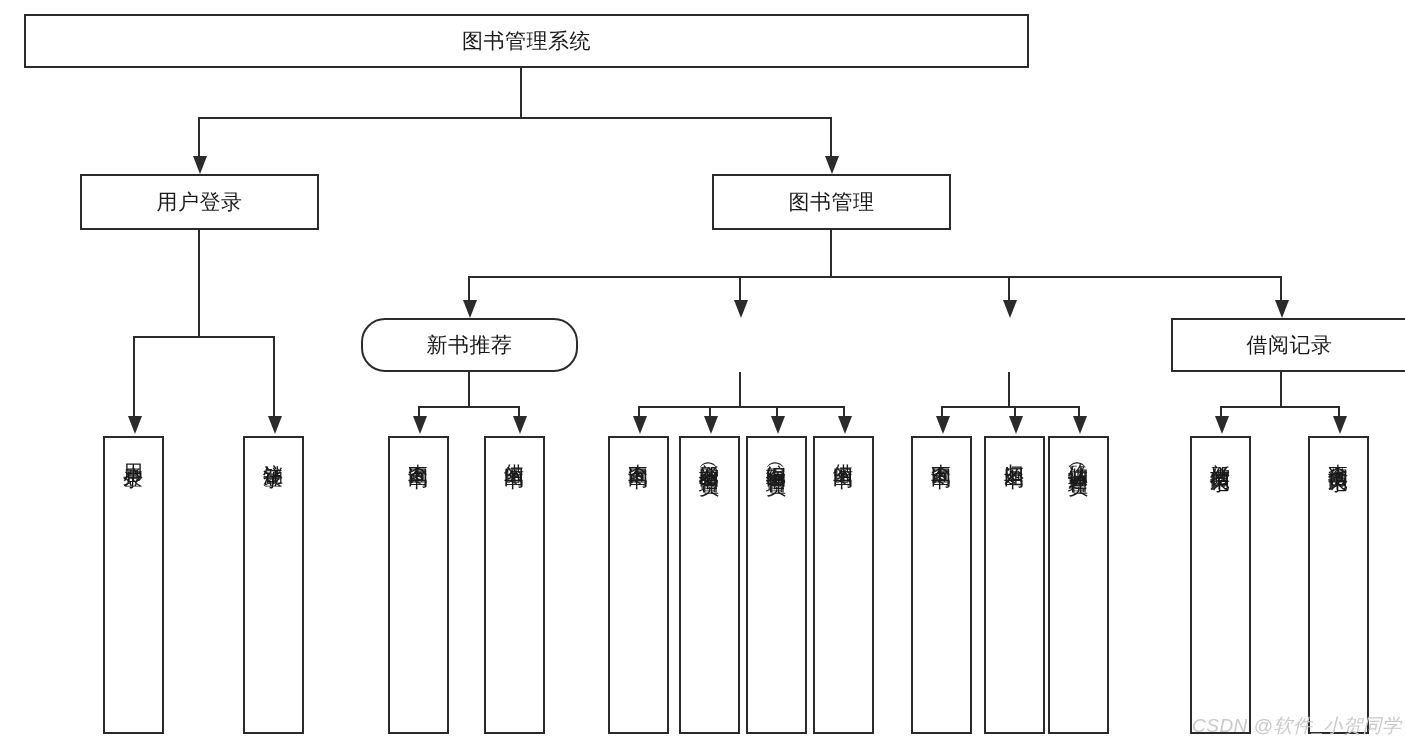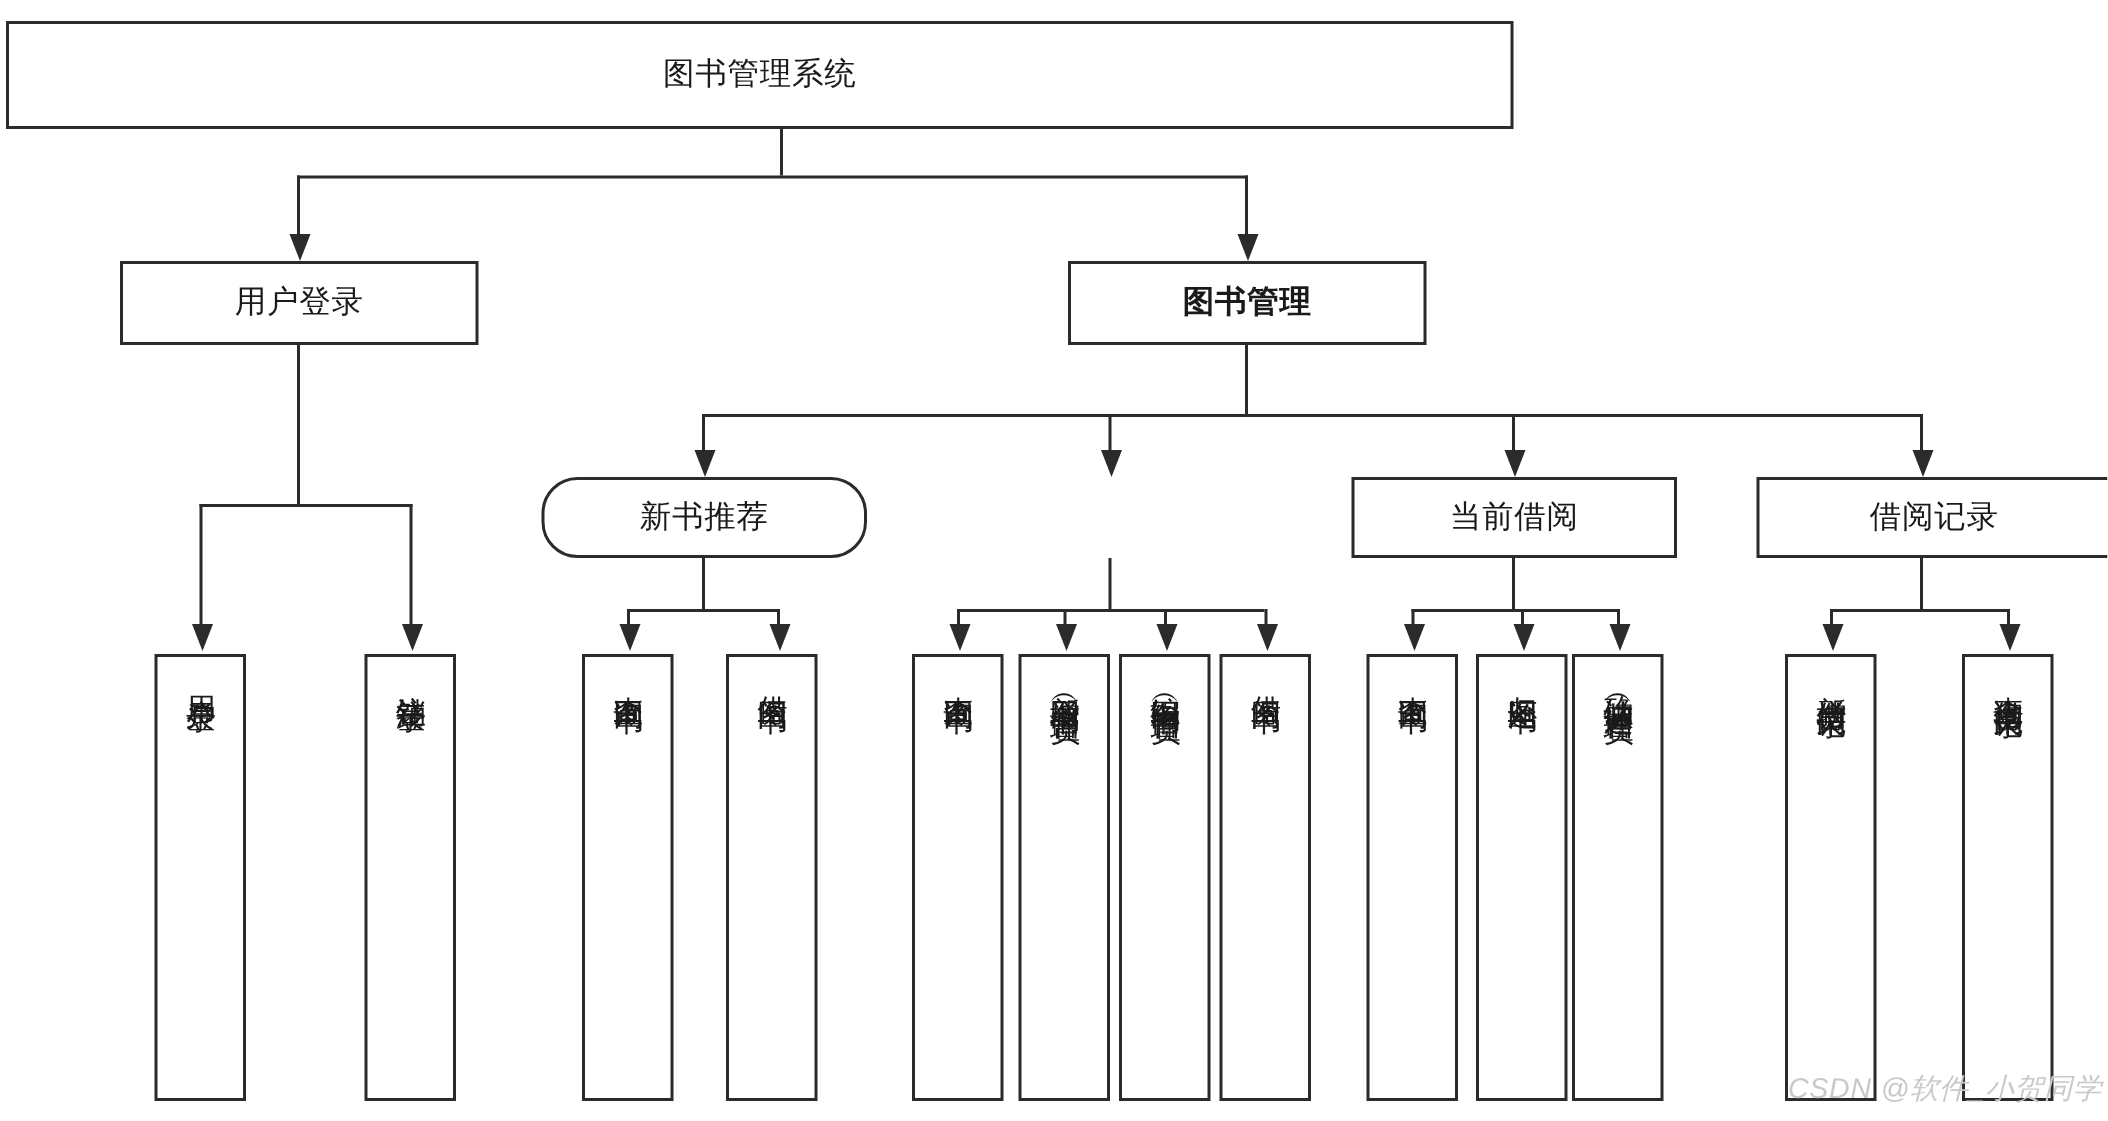--- a/index.html
+++ b/index.html
@@ -122,34 +122,31 @@
     <div class="edge v" style="left: 1014px; top: 406px; height: 10px;"></div>
     <div class="arrow" style="left: 1009px; top: 416px;"></div>
     <div class="edge v" style="left: 1078px; top: 406px; height: 10px;"></div>
     <div class="arrow" style="left: 1073px; top: 416px;"></div>
     <div class="edge v" style="left: 1280px; top: 372px; height: 34px;"></div>
     <div class="edge h" style="left: 1220px; top: 406px; width: 118px;"></div>
     <div class="edge v" style="left: 1220px; top: 406px; height: 10px;"></div>
     <div class="arrow" style="left: 1215px; top: 416px;"></div>
     <div class="edge v" style="left: 1338px; top: 406px; height: 10px;"></div>
     <div class="arrow" style="left: 1333px; top: 416px;"></div>
-    <div class="node" style="left: 4px; top: 14px; width: 1005px; height: 72px;">
+    <div class="node" style="left: 24px; top: 14px; width: 1005px; height: 54px;">
       <span class="label">图书管理系统</span>
     </div>
     <div class="node" style="left: 80px; top: 174px; width: 239px; height: 56px;">
       <span class="label">用户登录</span>
     </div>
-    <div class="node" style="left: 712px; top: 174px; width: 239px; height: 56px; font-weight: bold;">
+    <div class="node" style="left: 712px; top: 174px; width: 239px; height: 56px;">
       <span class="label">图书管理</span>
     </div>
     <div class="node" style="left: 361px; top: 318px; width: 217px; height: 54px; border-radius: 24px;">
       <span class="label">新书推荐</span>
-    </div>
-    <div class="node" style="left: 901px; top: 318px; width: 217px; height: 54px;">
-      <span class="label">当前借阅</span>
     </div>
     <div class="node" style="left: 1171px; top: 318px; width: 237px; height: 54px;">
       <span class="label">借阅记录</span>
     </div>
     <div class="node vertical" style="left: 103px; top: 436px; width: 61px; height: 298px;">
       <span class="label">用户登录</span>
     </div>
     <div class="node vertical" style="left: 243px; top: 436px; width: 61px; height: 298px;">
       <span class="label">注销登录</span>
     </div>

